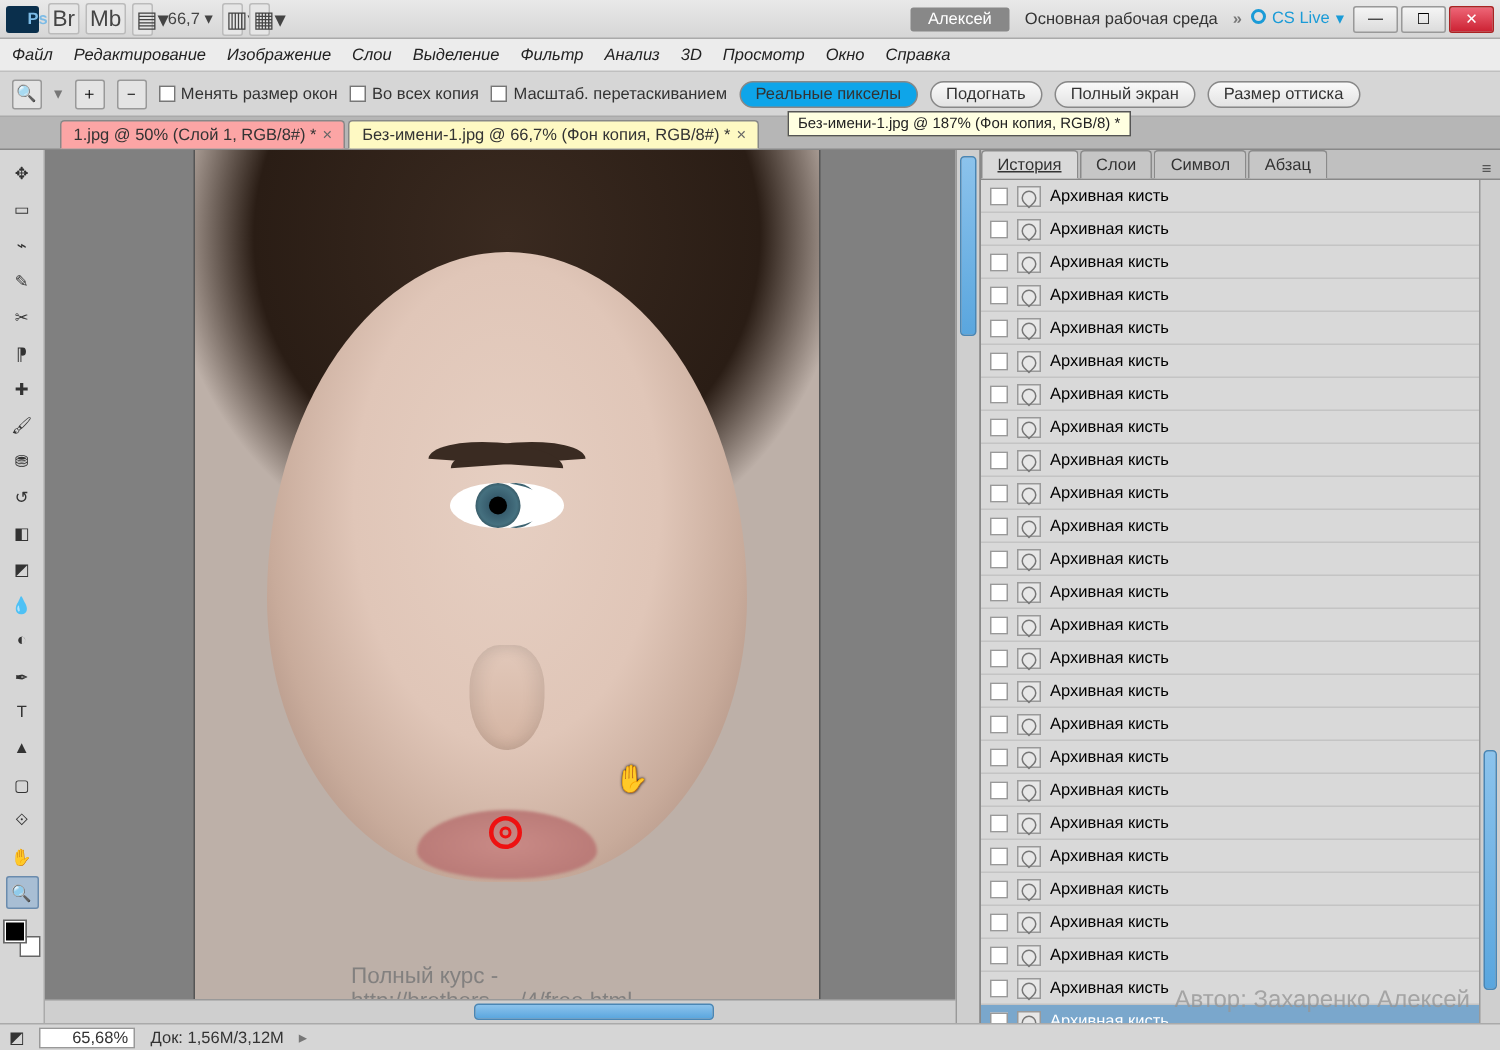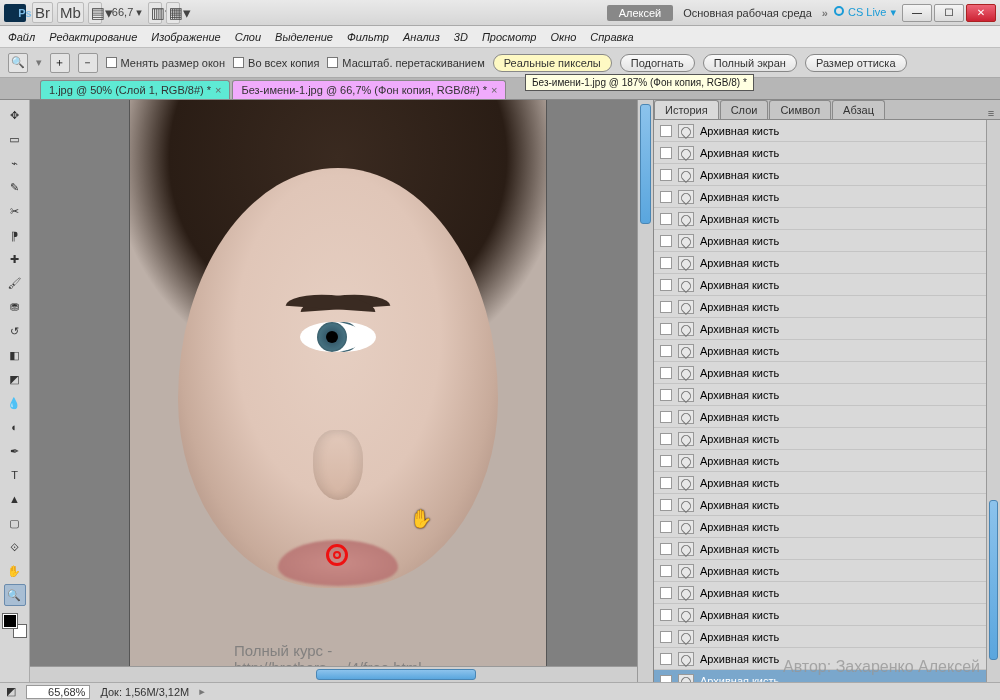--- a/index.html
+++ b/index.html
@@ -23,27 +23,27 @@
 
 .menubar { height:22px; background:#ececec; display:flex; align-items:center; padding:0 8px; border-bottom:1px solid #bfbfbf;}
 .menubar span { margin-right:14px; color:#222; cursor:default;font-style:italic;}
 
 
 .optbar { height:30px; background:#d6d6d6; display:flex; align-items:center; padding:0 8px; border-bottom:1px solid #aaa; gap:8px; position:relative;}
 .optbar .ico { width:20px; height:20px; background:#e4e4e4; border:1px solid #999; border-radius:2px; display:flex; align-items:center; justify-content:center;}
 .chk { display:flex; align-items:center; gap:4px; color:#333;}
 .chk .box { width:11px; height:11px; border:1px solid #777; background:#fff;}
 .pillbtn { background:linear-gradient(#fafafa,#e3e3e3); border:1px solid #888; border-radius:10px; padding:2px 10px; color:#333;}
-.pillbtn.active { background:#fef9c3; }
+.pillbtn.active { background:#0ea5e9; }
 .tooltip { position:absolute; top:26px; left:494px; background:#ffffe1; border:1px solid #555; padding:2px 6px; font-size:10px; color:#222; z-index:50;margin-left:31px;}
 
 
 .doctabs { height:22px; background:#b6b6b6; display:flex; align-items:flex-end; padding-left:40px; border-bottom:1px solid #888;}
-.dtab { background:#5eead4; border:1px solid #888; border-bottom:none; padding:3px 8px; margin-right:2px; color:#333; display:flex; align-items:center; gap:4px; border-radius:3px 3px 0 0;}
-.dtab.active { background:#f0abfc;text-align:right; }
+.dtab { background:#fca5a5; border:1px solid #888; border-bottom:none; padding:3px 8px; margin-right:2px; color:#333; display:flex; align-items:center; gap:4px; border-radius:3px 3px 0 0;}
+.dtab.active { background:#fef9c3;text-align:right; }
 .dtab .x { color:#666; }
 
 
 .main { position:absolute; top:100px; left:0; right:0; bottom:18px; display:flex; }
 .toolbox { width:30px; background:#d6d6d6; border-right:1px solid #aaa; display:flex; flex-direction:column; align-items:center; padding-top:4px;}
 .tool { width:22px; height:22px; margin-bottom:2px; display:flex; align-items:center; justify-content:center; color:#333; border-radius:2px;}
 .tool.sel { background:#a8bed4; border:1px solid #6a8bad;}
 .swatches { margin-top:6px; position:relative; width:24px; height:24px;}
 .swatches .fg { position:absolute; width:14px; height:14px; background:#000; border:1px solid #fff; outline:1px solid #666; top:0; left:0;}
 .swatches .bg { position:absolute; width:14px; height:14px; background:#fff; border:1px solid #666; bottom:0; right:0;}
@@ -67,21 +67,21 @@
 .footer-text{position:absolute;bottom:4px;left:50%;transform:translateX(-50%);color:rgba(120,120,120,.85);font-size:15px;}
 .vscroll{position:absolute;right:0;top:0;bottom:0;width:16px;background:#cfcfcf;border-left:1px solid #999;}
 .vthumb{position:absolute;left:2px;right:2px;top:4px;height:120px;background:linear-gradient(#8cc3ec,#5aa6de);border:1px solid #4a86b4;border-radius:3px;}
 .hscroll{position:absolute;left:0;right:16px;bottom:0;height:16px;background:#cfcfcf;border-top:1px solid #999;}
 .hthumb{position:absolute;top:2px;bottom:2px;left:286px;width:160px;background:linear-gradient(#8cc3ec,#5aa6de);border:1px solid #4a86b4;border-radius:3px;}
 
 
 .panels { width:346px; background:#d6d6d6; display:flex; flex-direction:column;}
 .panel-tabs { display:flex; background:#c0c0c0; border-bottom:1px solid #888; height:20px; align-items:flex-end;}
 .ptab { padding:3px 10px; color:#333; border:1px solid #8a8a8a; border-bottom:none; background:#c6c6c6; margin-right:1px; border-radius:3px 3px 0 0;}
-.ptab.active { background:#d9d9d9; }
+.ptab.active { background:#d9d9d9;text-decoration:underline; }
 .ptab-menu { margin-left:auto; width:18px; text-align:center; color:#555;}
 .history { flex:1; overflow:hidden; position:relative; background:#d9d9d9;}
 .hrow { display:flex; align-items:center; height:22px; border-bottom:1px solid #c4c4c4; padding-left:6px; gap:6px;}
 .hrow.sel { background:#7aa7cc; color:#fff;}
 .hchk { width:12px; height:12px; border:1px solid #999; background:#fff;}
 .hico { width:16px; height:14px; background:#e7e7e7; border:1px solid #999; position:relative;}
 .hico::before{content:"";position:absolute;left:2px;top:2px;width:8px;height:8px;border:1px solid #777;border-radius:50% 50% 50% 0;transform:rotate(-45deg);}
 .pscroll{position:absolute;right:0;top:0;bottom:0;width:14px;background:#cfcfcf;border-left:1px solid #999;}
 .pthumb1{position:absolute;left:2px;right:2px;top:380px;height:160px;background:linear-gradient(#8cc3ec,#5aa6de);border:1px solid #4a86b4;border-radius:3px;}
 

